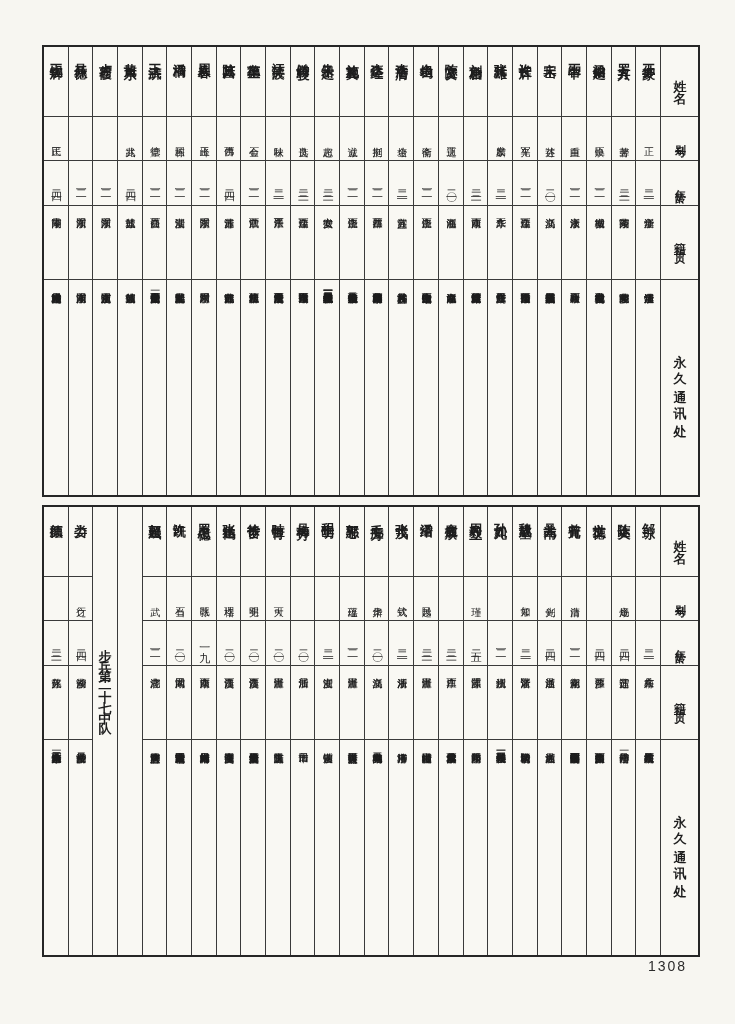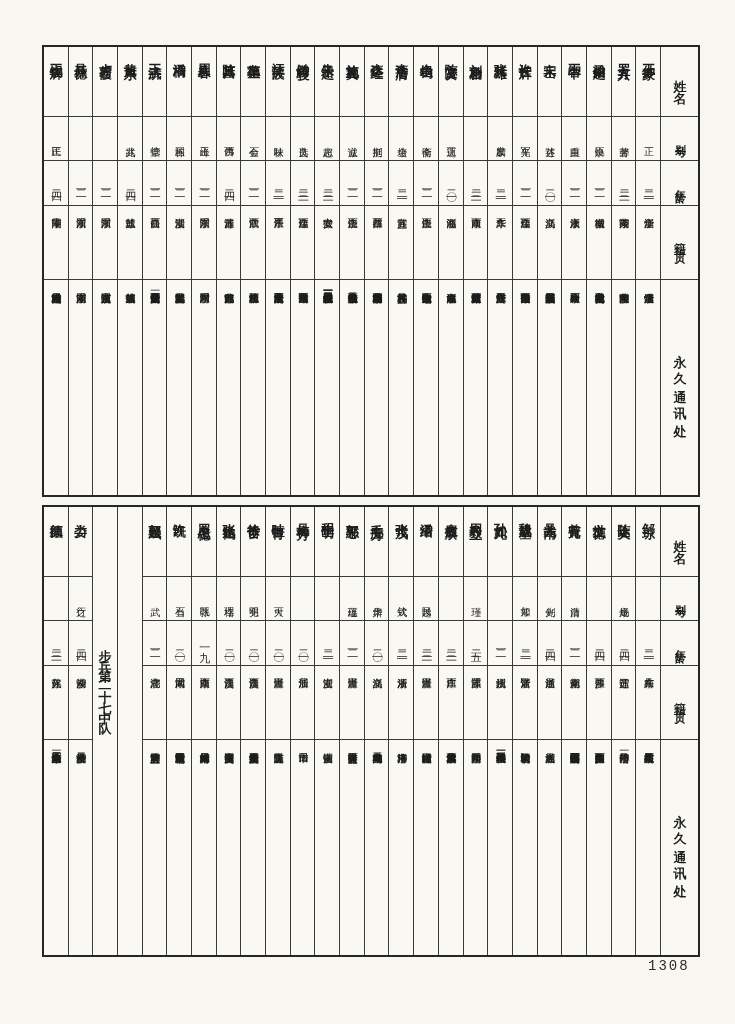--- a/index.html
+++ b/index.html
@@ -36,21 +36,21 @@
   .header-col .c-age .vtext{font-size:11px;letter-spacing:0.25em;}
   .header-col .c-origin{padding-top:0;align-items:center;}
   .header-col .c-origin .vtext{font-size:12px;letter-spacing:0.8em;}
   .header-col .c-address{padding-top:0;align-items:center;}
   .header-col .c-address .vtext{font-size:13px;letter-spacing:1.35em;}
   .tall-col{justify-content:flex-start;align-items:center;}
   .unit-text{writing-mode:vertical-rl;text-orientation:upright;font-size:13px;
              font-weight:700;letter-spacing:0.8em;margin-top:132px;line-height:1;}
   .page-number{position:absolute;left:648px;top:958px;font-size:14px;
                letter-spacing:2px;color:#2b2b2b;
-               font-family:Liberation Mono, monospace;text-align:right;}
+               font-family:Liberation Sans, sans-serif;text-align:right;}
 </style>
 </head>
 <body>
 
 <div class="page">
   <div class="rtable" id="table-top">
       <div class="col header-col">
         <div class="cell c-name">
           <span class="vtext">姓名</span>
         </div>

